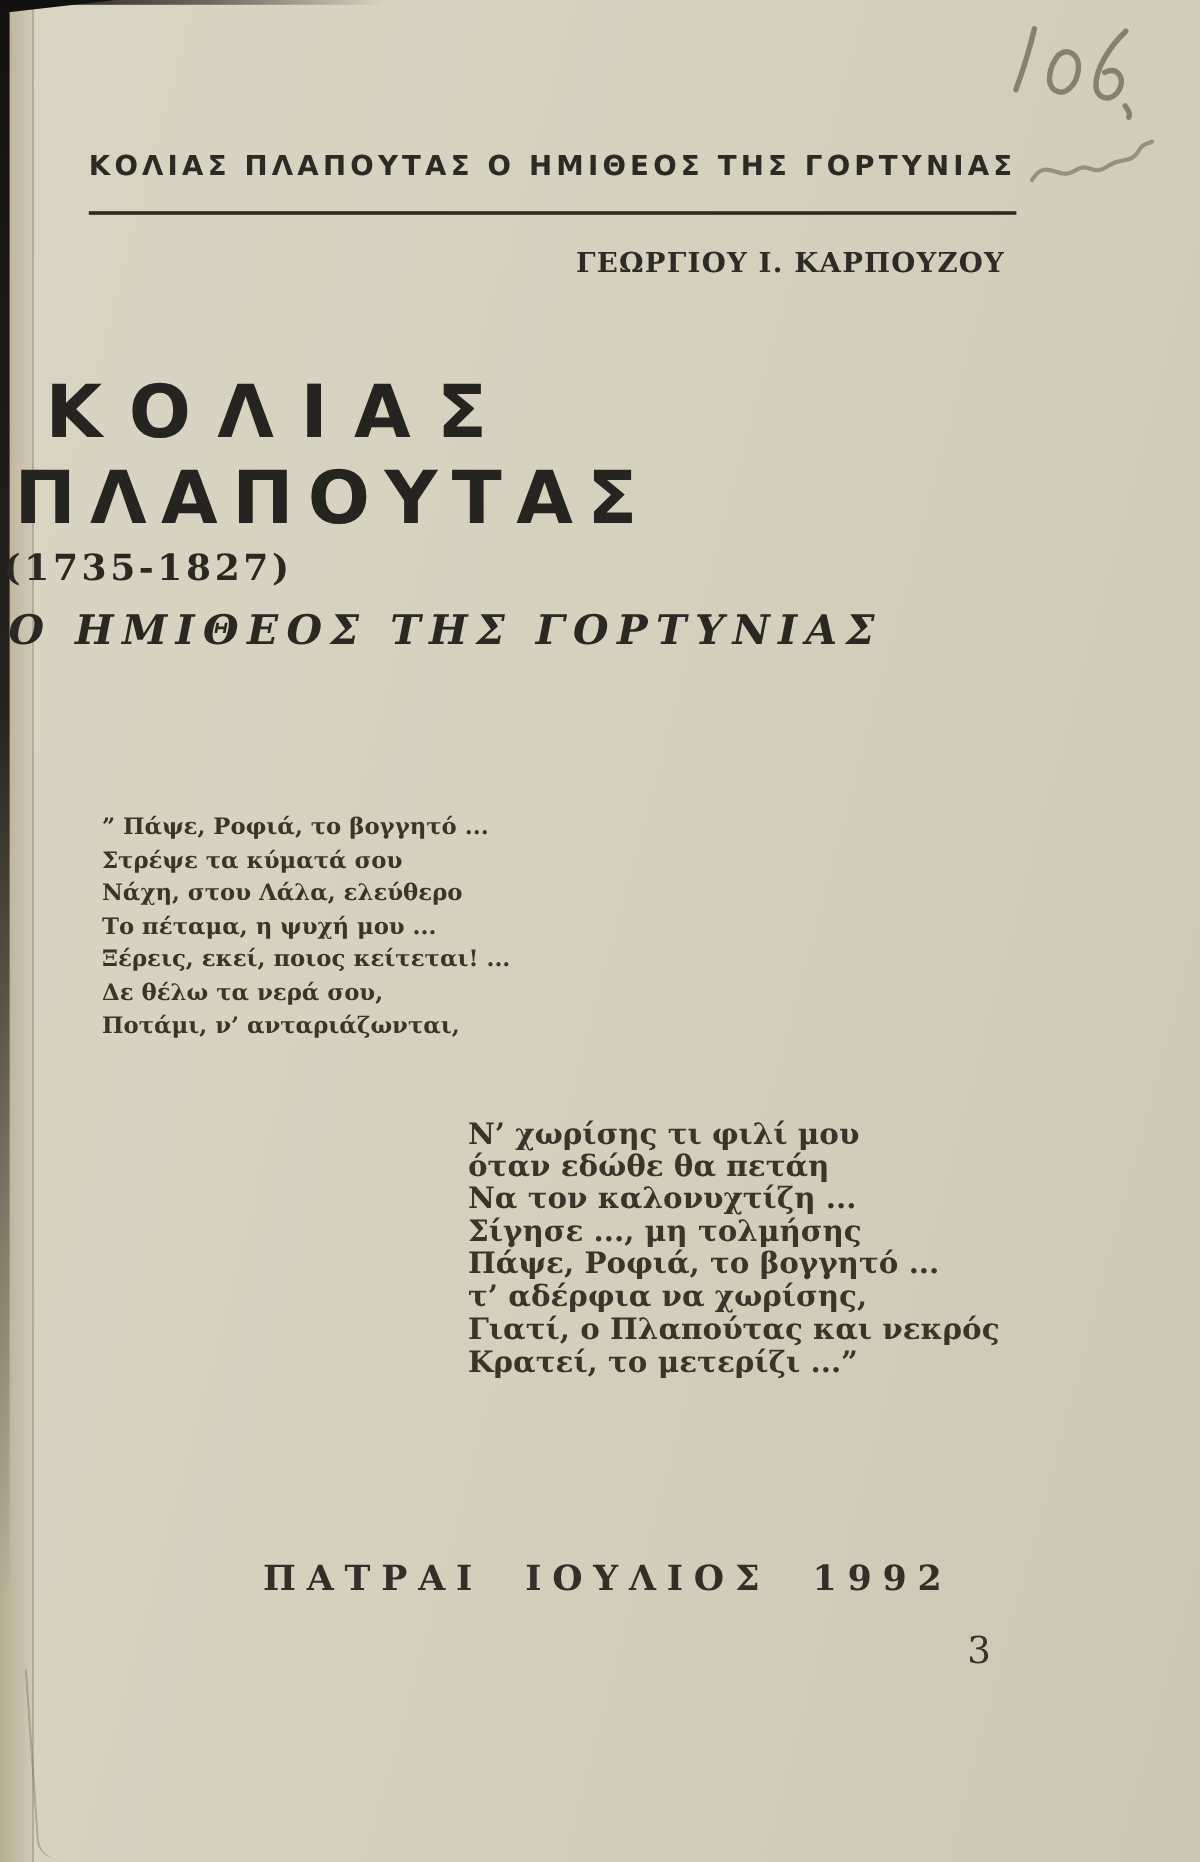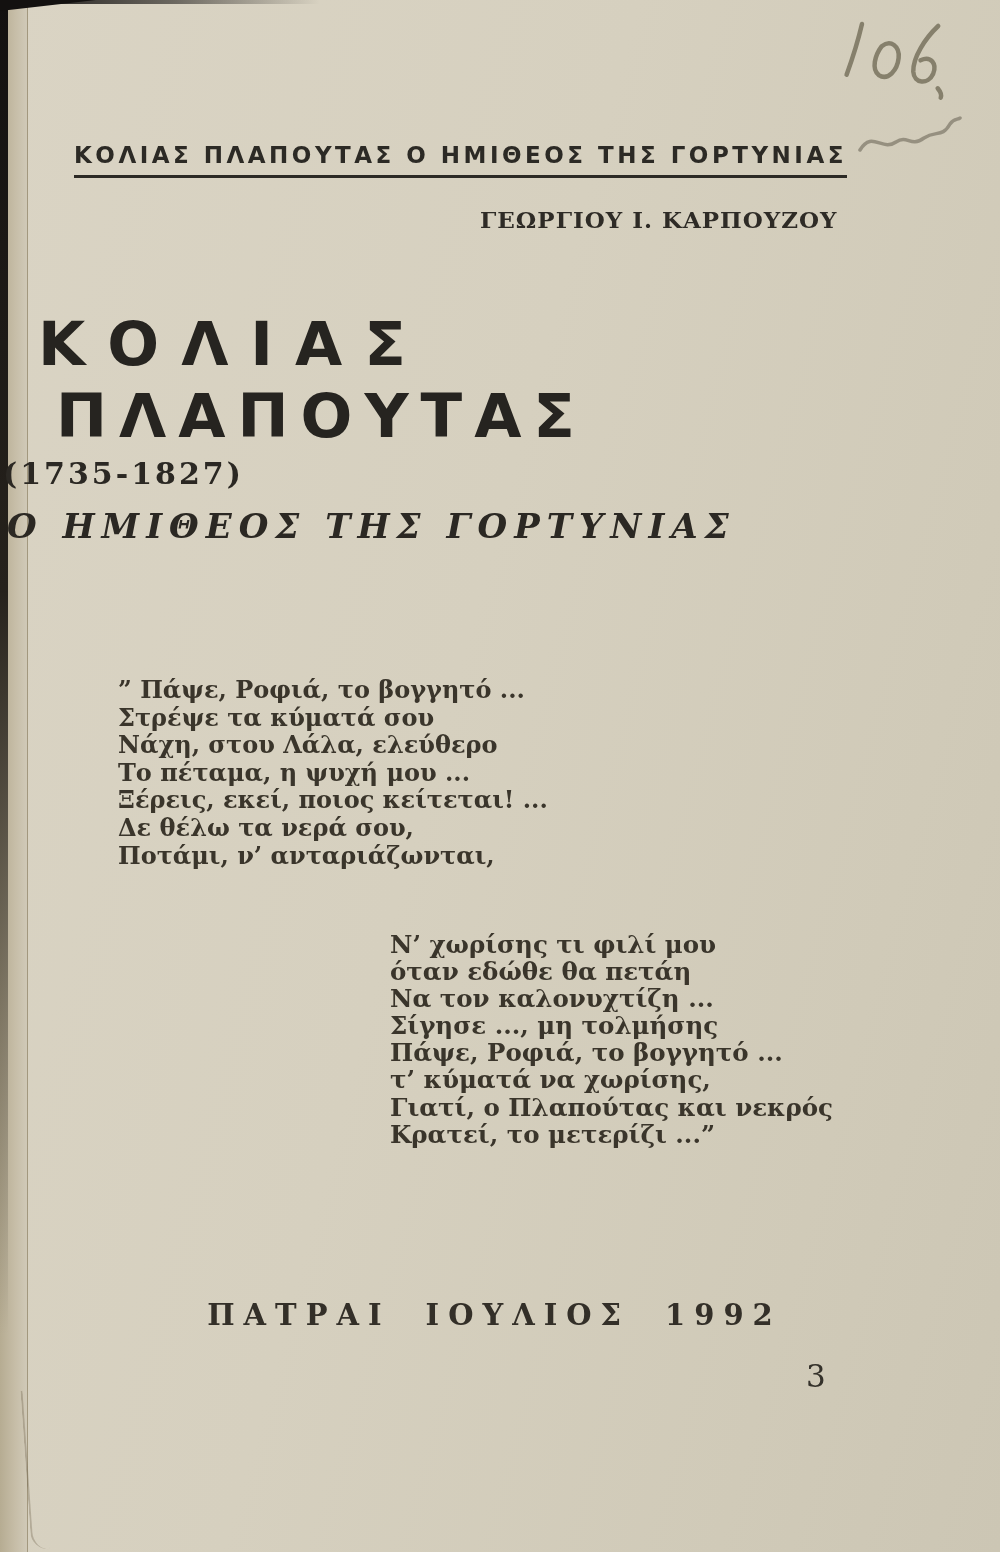--- a/index.html
+++ b/index.html
@@ -33,65 +33,64 @@
     background: linear-gradient(90deg, #131110 0%, rgba(19,17,16,0.55) 55%, rgba(19,17,16,0) 100%);
   }
   .edge-crease {
     position: absolute; left: 26px; top: 1390px; width: 16px; height: 160px;
     border-left: 2px solid rgba(96,84,60,0.30);
     border-radius: 0 0 0 48px;
     transform: rotate(-4deg);
   }
   
   .running-head {
-    position: absolute; left: 74px; top: 142px;
+    position: absolute; left: 74px; top: 126px;
     font-family: "DejaVu Sans", sans-serif;
     font-weight: bold; font-size: 23px; letter-spacing: 3.5px;
     color: #2c2a25;
-    padding-bottom: 7px;
+    padding-bottom: 24px;
     border-bottom: 3px solid #2c2a25;
     white-space: nowrap;
   }
   .author {
     position: absolute; left: 480px; top: 206px;
     font-family: "DejaVu Serif", serif;
     font-weight: bold; font-size: 23px; letter-spacing: 1px;
     color: #2e2b26; white-space: nowrap;
   }
   .title-line1 {
     position: absolute; left: 16px; top: 308px; width: 930px;
     font-family: "DejaVu Sans", sans-serif;
     font-weight: bold; font-size: 61px; letter-spacing: 22px; text-indent: 22px;
     color: #262420;
   }
   .title-line2 {
     position: absolute; left: 0; top: 380px; width: 930px;
     font-family: "DejaVu Sans", sans-serif;
     font-weight: bold; font-size: 61px; letter-spacing: 12px; text-indent: 12px;
     color: #262420;
-    padding-left: 44px;
   }
   .title-dates {
     position: absolute; left: 0; top: 456px; width: 930px;
     font-family: "DejaVu Serif", serif;
     font-weight: bold; font-size: 30px; letter-spacing: 3px; text-indent: 3px;
     color: #2b2823;
   }
   .title-subtitle {
     position: absolute; left: 0; top: 506px; width: 950px;
     font-family: "DejaVu Serif", serif;
     font-weight: bold; font-style: italic; font-size: 34px; letter-spacing: 7px; text-indent: 7px;
     color: #2b2823;
   }
   .stanza { position: absolute; font-family: "DejaVu Serif", serif; font-weight: bold; color: #3a352b; }
-  .stanza-1 { left: 85px; top: 676px; font-size: 24px; line-height: 27.6px; margin-left: 33px; }
+  .stanza-1 { left: 85px; top: 676px; font-size: 19px; line-height: 27.6px; }
   .stanza-2 { left: 390px; top: 931px; font-size: 24.5px; line-height: 27.1px; }
   .poem-line { white-space: nowrap; }
   .imprint {
-    position: absolute; left: 0; top: 1298px; width: 980px; text-align: center;
+    position: absolute; left: 12px; top: 1298px; width: 980px; text-align: center;
     font-family: "DejaVu Serif", serif;
     font-weight: bold; font-size: 29px; letter-spacing: 9px; text-indent: 9px; word-spacing: 16px;
     color: #332f28;
   }
   .page-number {
     position: absolute; left: 806px; top: 1358px;
     font-family: "DejaVu Serif", serif;
     font-size: 31px; font-weight: normal;
     color: #35322b;
   }
@@ -145,21 +144,21 @@
     <div class="poem-line">Δε θέλω τα νερά σου,</div>
     <div class="poem-line">Ποτάμι, ν’ ανταριάζωνται,</div>
   </div>
 
   <div class="stanza stanza-2">
     <div class="poem-line">Ν’ χωρίσης τι φιλί μου</div>
     <div class="poem-line">όταν εδώθε θα πετάη</div>
     <div class="poem-line">Να τον καλονυχτίζη ...</div>
     <div class="poem-line">Σίγησε ..., μη τολμήσης</div>
     <div class="poem-line">Πάψε, Ροφιά, το βογγητό ...</div>
-    <div class="poem-line">τ’ κύματά να χωρίσης,</div>
+    <div class="poem-line">τ’ αδέρφια να χωρίσης,</div>
     <div class="poem-line">Γιατί, ο Πλαπούτας και νεκρός</div>
     <div class="poem-line">Κρατεί, το μετερίζι ...”</div>
   </div>
 
   <div class="imprint">ΠΑΤΡΑΙ ΙΟΥΛΙΟΣ 1992</div>
 
   <div class="page-number">3</div>
 
 </div>
 

